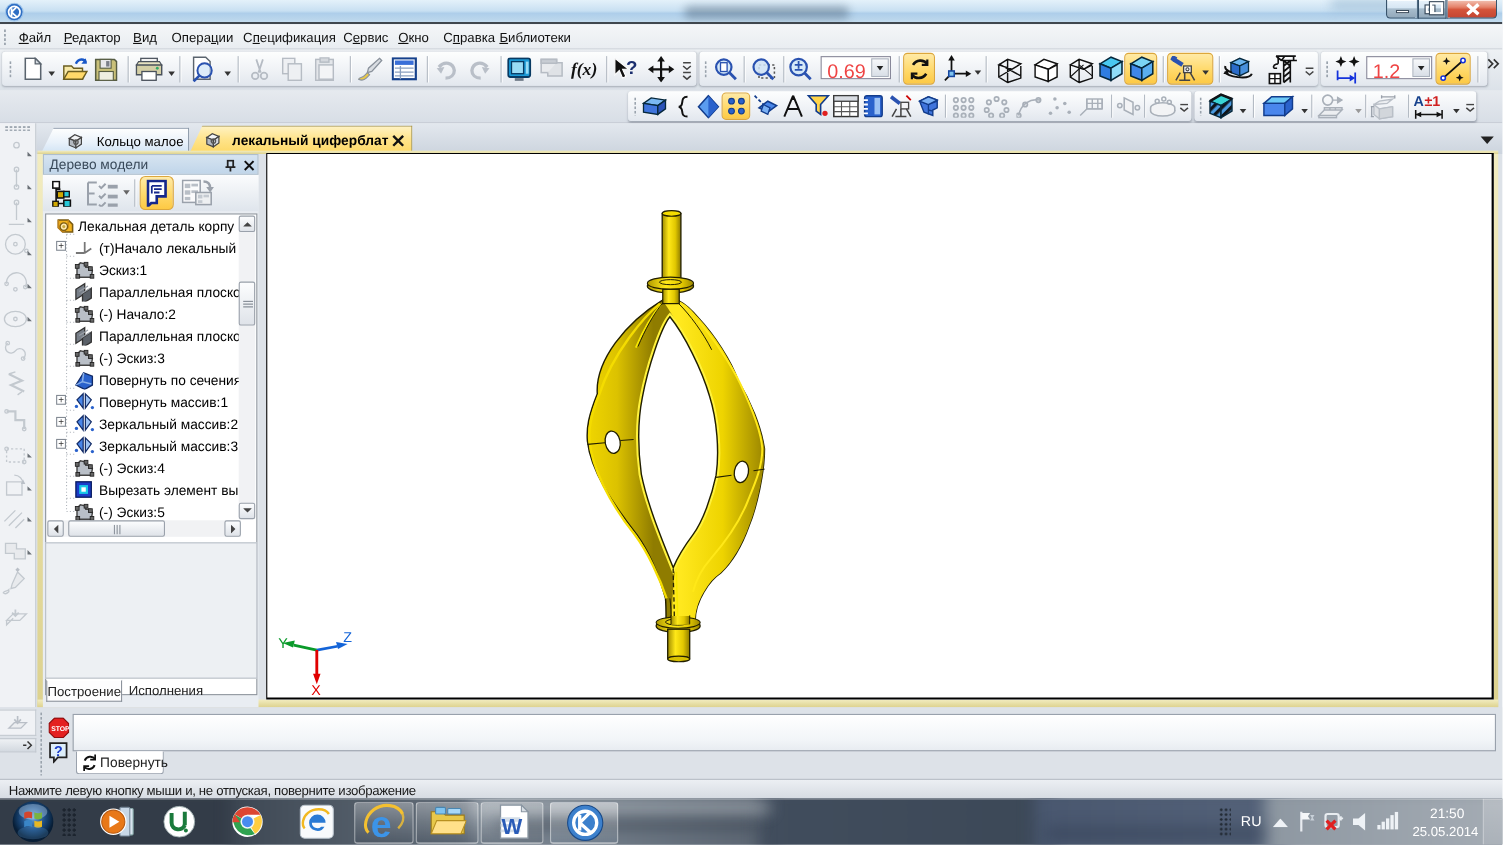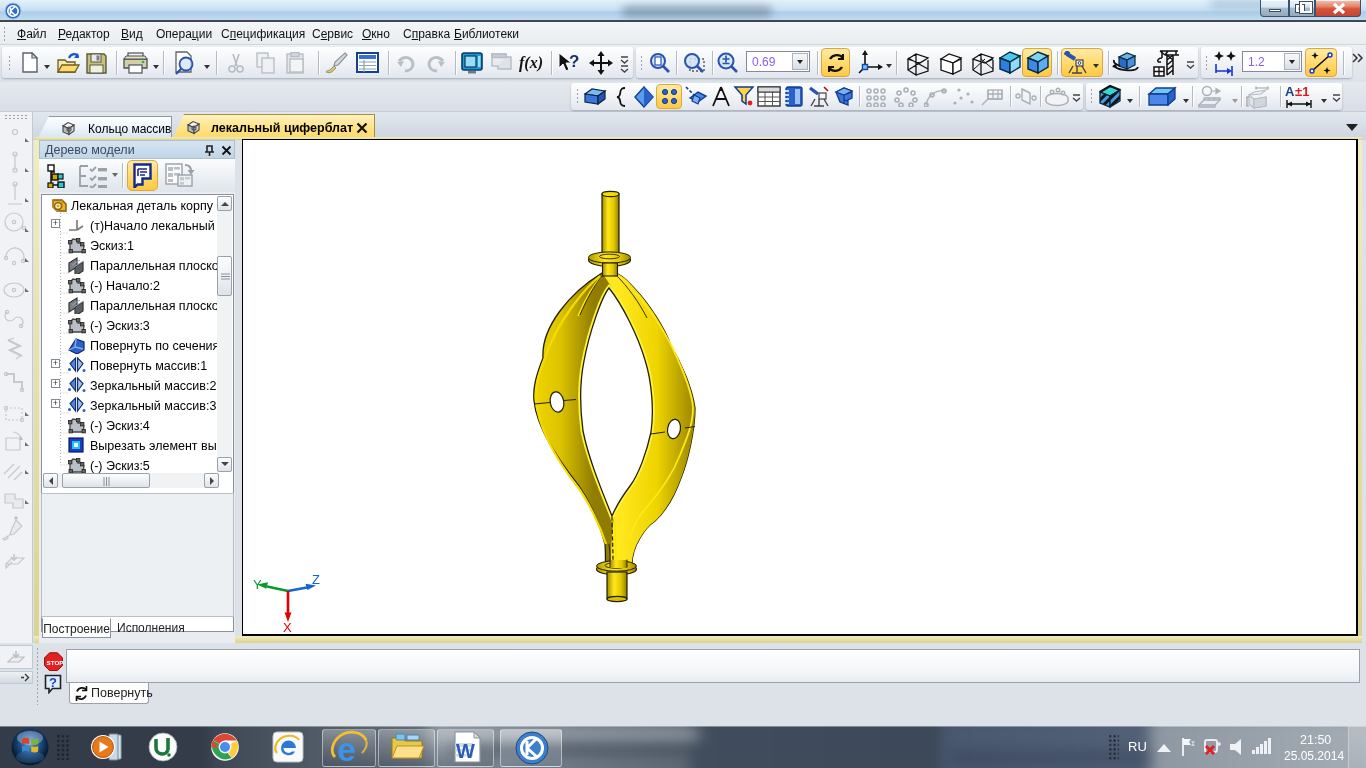--- a/index.html
+++ b/index.html
@@ -27,21 +27,21 @@
 #menubar span{position:absolute;top:5px;font-size:12px;color:#111;white-space:nowrap}
 .grip{position:absolute;width:3px;background-image:radial-gradient(circle,#9aa3ad 1px,transparent 1.1px);background-size:3px 4px}
 
 #tb1{position:absolute;left:0;top:45px;width:1366px;height:37px;background:linear-gradient(#eef1f4,#dce2e9)}
 #tb2{position:absolute;left:0;top:82px;width:1366px;height:30px;background:linear-gradient(#e6eaef,#d8dee6);border-bottom:1px solid #c7cdd5}
 .tbp{position:absolute;border-radius:3px;background:linear-gradient(#fdfefe,#eef1f5 60%,#e2e7ee);box-shadow:0 1px 2px rgba(90,100,115,.45)}
 .vsep{position:absolute;width:1px;background:#b4bbc4;box-shadow:1px 0 0 rgba(255,255,255,.9)}
 .ddw{position:absolute;width:0;height:0;border-left:3.5px solid transparent;border-right:3.5px solid transparent;border-top:4px solid #333}
 .ico{position:absolute}
 .ybtn{position:absolute;border-radius:4px;background:linear-gradient(#ffeaa6,#ffd96a 55%,#fdc944);border:1px solid #dca73c}
-.combo{position:absolute;height:21px;background:#fff;border:1px solid #889;font-size:12px;color:#8b5cf6}
+.combo{position:absolute;height:21px;background:#fff;border:1px solid #889;font-size:18px;color:#ef4444}
 .combo b{position:absolute;left:5px;top:3px;font-weight:normal}
 .combo .cbtn{position:absolute;right:1px;top:1px;bottom:1px;width:16px;background:linear-gradient(#f7f8fa,#d9dfe7);border:1px solid #aab2bd}
 .combo .cbtn:after{content:"";position:absolute;left:4px;top:6px;border-left:3.5px solid transparent;border-right:3.5px solid transparent;border-top:4px solid #222}
 
 #tabbar{position:absolute;left:0;top:112px;width:1366px;height:28px;background:linear-gradient(#e3e8ee,#ccd4de)}
 .dtab{position:absolute;top:2px;height:26px;font-size:13px;color:#000}
 
 #leftcol{position:absolute;left:0;top:112px;width:33px;height:531px;background:#f0f2f5;border-right:1px solid #c3c9d0}
 
 .yframe{position:absolute;background:linear-gradient(#f2ecc0,#ddd28e)}
@@ -582,21 +582,21 @@
 </div>
 
 <div id="tabbar">
  <div class="dtab" style="left:37px;top:4px;width:135px;height:24px;background:linear-gradient(#fdfefe,#e8f1fa 55%,#cfe2f4);border:1px solid #8b98a8;border-bottom:none;clip-path:polygon(12px 0,100% 0,100% 100%,0 100%)"></div>
  <svg class="ico" style="left:60px;top:9px" width="17" height="16">
         <path d="M3 5 l5 -3.5 6 2.5 -5 3.5 z" fill="#f2f4f6" stroke="#444" stroke-width="1.1"></path>
         <path d="M3 5 l6 2.5 v6 l-6 -2.5 z" fill="#b4bac2" stroke="#444" stroke-width="1.1"></path>
         <path d="M9 7.5 l5 -3.5 v6 l-5 3.5 z" fill="#d8dce2" stroke="#444" stroke-width="1.1"></path>
         <circle cx="9" cy="8.2" r="2" fill="none" stroke="#555" stroke-width="1.2"></circle>
       </svg>
- <span class="abs" style="left:88px;top:10px;font-size:12px">Кольцо массив</span>
+ <span class="abs" style="left:88px;top:10px;font-size:12px">Кольцо малое</span>
  <div class="dtab" style="left:172px;top:2px;width:203px;height:26px;background:linear-gradient(#fff2c2,#ffe48c 45%,#fdd763);border:1px solid #a89038;border-bottom:none;clip-path:polygon(12px 0,100% 0,100% 100%,0 100%)"></div>
  <svg class="ico" style="left:185px;top:8px" width="17" height="16">
         <path d="M3 5 l5 -3.5 6 2.5 -5 3.5 z" fill="#f2f4f6" stroke="#444" stroke-width="1.1"></path>
         <path d="M3 5 l6 2.5 v6 l-6 -2.5 z" fill="#b4bac2" stroke="#444" stroke-width="1.1"></path>
         <path d="M9 7.5 l5 -3.5 v6 l-5 3.5 z" fill="#d8dce2" stroke="#444" stroke-width="1.1"></path>
         <circle cx="9" cy="8.2" r="2" fill="none" stroke="#555" stroke-width="1.2"></circle>
       </svg>
  <span class="abs" style="left:211px;top:9px;font-size:12.5px;font-weight:bold">лекальный циферблат</span>
  <svg class="ico" style="left:356px;top:10px" width="12" height="12">
         <path d="M1.5 1.5 L10.5 10.5 M10.5 1.5 L1.5 10.5" stroke="#111" stroke-width="2.2"></path>
@@ -1025,20 +1025,23 @@
   <svg class="abs" style="left:3px;top:2px" width="17" height="17">
           <path d="M13.5 5 a5.5 5.5 0 0 0 -9.5 1.5" fill="none" stroke="#111" stroke-width="1.8"></path>
           <path d="M13.5 1 v4.5 h-4.5" fill="none" stroke="#111" stroke-width="1.6"></path>
           <path d="M3.5 12 a5.5 5.5 0 0 0 9.5 -1.5" fill="none" stroke="#111" stroke-width="1.8"></path>
           <path d="M3.5 16 v-4.5 h4.5" fill="none" stroke="#111" stroke-width="1.6"></path>
         </svg>
   <span class="abs" style="left:21px;top:3px">Повернуть</span>
  </div>
 </div>
 
+<div id="statusbar">
+      <span style="position:absolute;left:8px;top:3px">Нажмите левую кнопку мыши и, не отпуская, поверните изображение</span>
+    </div>
 
 <div id="taskbar">
 
  <div class="tbphoto" style="left:-20px;top:-10px;width:250px;height:70px;background:#333c48"></div>
  <div class="tbphoto" style="left:210px;top:-10px;width:240px;height:70px;background:linear-gradient(90deg,#3d4753,#68737f)"></div>
  <div class="tbphoto" style="left:430px;top:-10px;width:280px;height:70px;background:linear-gradient(90deg,#828d98,#5a6471)"></div>
  <div class="tbphoto" style="left:690px;top:-10px;width:270px;height:70px;background:linear-gradient(90deg,#414d5d,#3c4857)"></div>
  <div class="tbphoto" style="left:940px;top:-10px;width:230px;height:70px;background:linear-gradient(90deg,#49576f,#546279)"></div>
  <div class="tbphoto" style="left:1150px;top:-10px;width:240px;height:70px;background:linear-gradient(90deg,#8d97a1,#a7aeb6)"></div>
  <div class="tbphoto" style="left:430px;top:4px;width:270px;height:9px;background:#b0b7bd;opacity:.8"></div>

